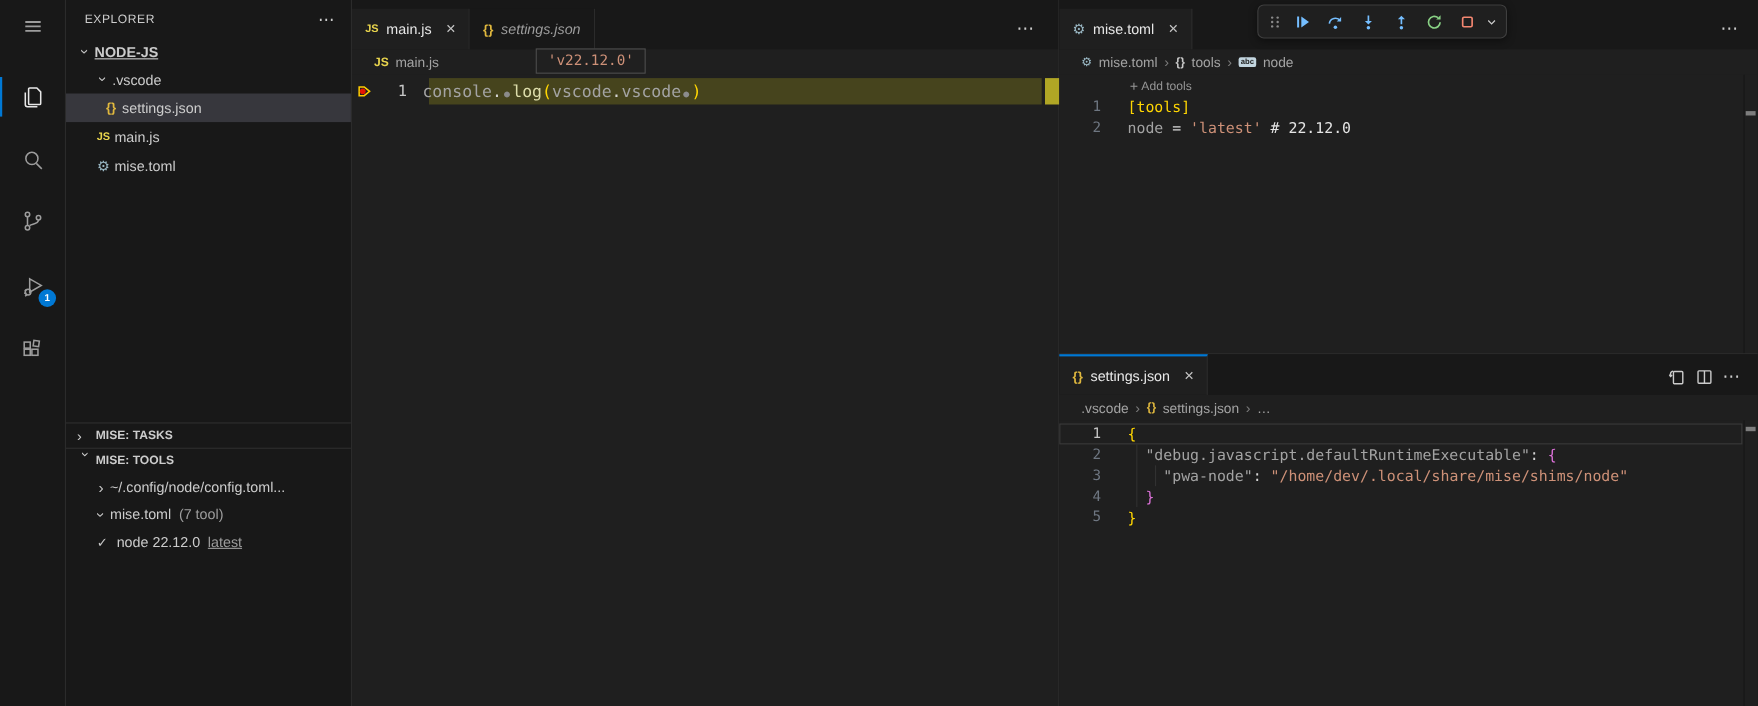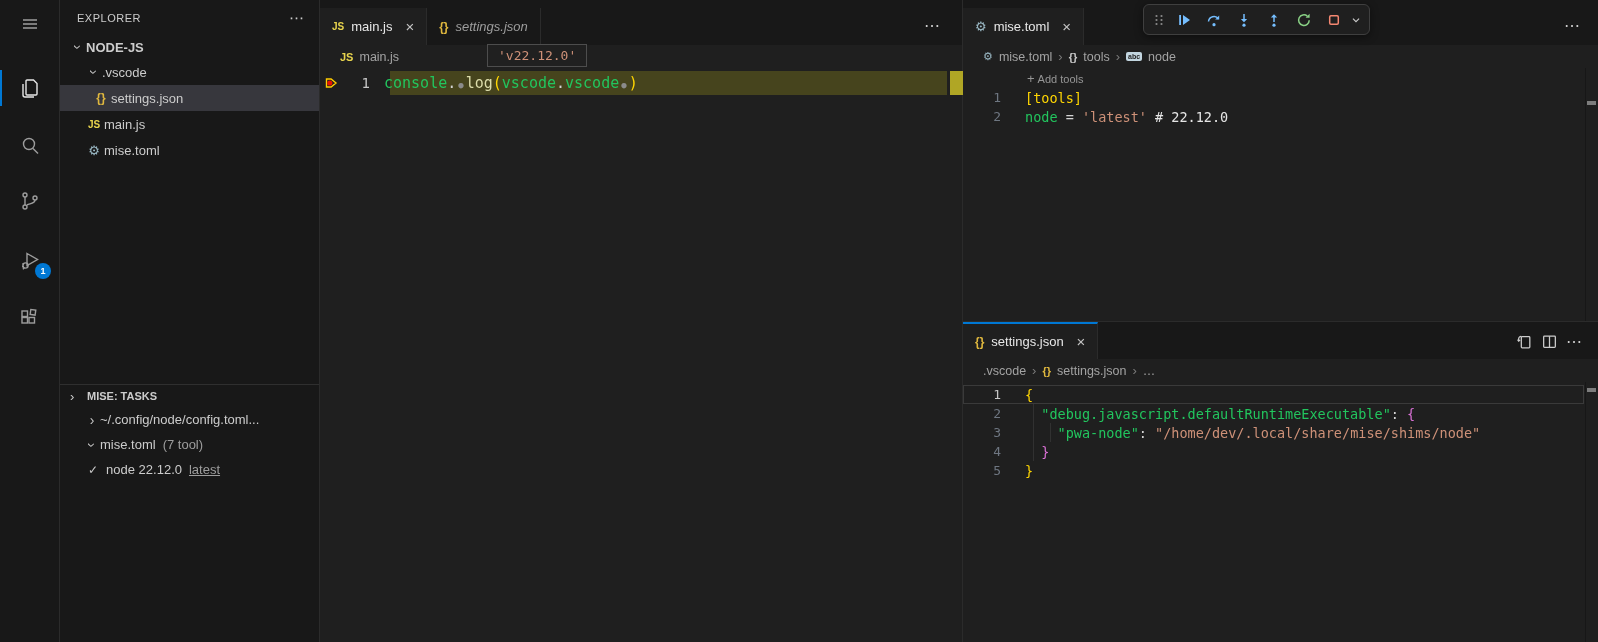--- a/index.html
+++ b/index.html
@@ -27,21 +27,21 @@
   .ab-badge { position:absolute; right:9px; bottom:6px; min-width:16px; height:16px; border-radius:8px; background:#0078d4; color:#fff; font-size:9px; font-weight:bold; display:flex; align-items:center; justify-content:center; }
 
   
   .sb-header { height:35px; display:flex; align-items:center; padding:0 14px 0 17px; font-size:11px; letter-spacing:.5px; color:#cccccc; }
   .sb-more { margin-left:auto; color:#cccccc; font-size:15px; letter-spacing:1px; cursor:pointer; }
   .tree-row { height:26px; display:flex; align-items:center; font-size:13px; color:#cccccc; cursor:pointer; white-space:nowrap; }
   .tree-row.selected { background:#37373d; }
   .tree-row .chev { width:16px; font-size:14px; color:#c5c5c5; display:inline-flex; justify-content:center; flex:none; }
   .chev.expanded { transform:rotate(90deg); }
   .tree-row .fico { width:20px; display:inline-flex; justify-content:center; flex:none; }
-  .bold { font-weight:bold; }
+  .bold { font-weight:bold;text-decoration:underline; }
   .dim { color:#9d9d9d; }
   .fi-js   { color:#e8d44d; font-weight:bold; font-size:10px; font-style:normal; }
   .fi-json { color:#e0b83e; font-weight:bold; font-size:12px; }
   .fi-gear { color:#9ab8c4; font-size:13px; }
   .sec-header { height:23px; display:flex; align-items:center; padding-left:10px; font-size:11px; font-weight:bold; color:#cccccc; border-top:1px solid #2f2f2f; background:#181818; cursor:pointer; }
   .sec-header .chev { width:17px; font-size:13px; font-weight:normal; }
   #sidebar-bottom { position:absolute; left:0; top:384px; width:100%; }
   .check { color:#c5c5c5; font-size:12px; }
 
   
@@ -64,21 +64,21 @@
   .main-code .codeline { height:24px; font-size:15px; }
   .side-code .codeline { height:19px; font-size:13.5px; }
   .ln-deco { width:22px; flex:none; display:flex; justify-content:center; z-index:2; }
   .ln-num { flex:none; text-align:right; color:#6e7681; z-index:2; }
   .main-code .ln-num { width:28px; margin-right:14px; font-size:14px; }
   .side-code .ln-num { width:38px; margin-right:24px; font-size:13px; }
   .ln-num.bright { color:#c6c6c6; }
   .ln-content { white-space:pre; z-index:2; }
   .hl-debug { position:absolute; left:70px; right:15px; top:0; bottom:0; background:#46441d; z-index:1; }
   .cur-line { position:absolute; left:0; right:14px; top:0; bottom:0; border:1px solid #3a3a3a; z-index:1; }
-  .tk-blue{color:#22c55e} .tk-white{color:#d4d4d4} .tk-fn{color:#dcdcaa} .tk-gold{color:#ffd602}
+  .tk-blue{color:#a3a3a3} .tk-white{color:#d4d4d4} .tk-fn{color:#dcdcaa} .tk-gold{color:#ffd602}
   .tk-orange{color:#ce9178} .tk-pink{color:#da70d6} .tk-ghost{color:#e5e5e5}
   .tk-dot{color:#8b8b8b; font-size:9px; margin:0 2px;}
   .codelens { position:absolute; font-size:11px; color:#969696; display:flex; align-items:center; gap:3px; cursor:pointer; }
   .ruler-mark { position:absolute; background:#b0a625; }
   .sb-mark { position:absolute; right:2px; width:9px; height:4px; background:#7d7d7d; }
   .sb-line { position:absolute; right:12px; width:1px; background:#171717; }
   .iguide { position:absolute; width:1px; background:#313131; z-index:1; }
 
   
   #debug-toolbar { position:absolute; left:180px; top:4px; height:31px; background:#1f1f1f; border:1px solid #3f3f3f; border-radius:6px; box-shadow:0 2px 8px rgba(0,0,0,.45); display:flex; align-items:center; padding:0 6px; gap:1px; z-index:5; }
@@ -168,20 +168,24 @@
           <span class="fi-gear">⚙</span>
         </span>
         <span>mise.toml</span>
       </div>
     </div>
   <div id="sidebar-bottom">
       <div class="sec-header">
         <span class="chev">›</span>
         <span>MISE: TASKS</span>
       </div>
+      <div class="sec-header">
+        <span class="chev expanded">›</span>
+        <span>MISE: TOOLS</span>
+      </div>
       <div class="tree-row" style="padding-left: 24px; height: 25px;">
         <span class="chev">›</span>
         <span>~/.config/node/config.toml...</span>
       </div>
       <div class="tree-row" style="padding-left: 24px; height: 25px;">
         <span class="chev expanded">›</span>
         <span>mise.toml</span>
         <span class="dim" style="margin-left: 7px;">(7 tool)</span>
       </div>
       <div class="tree-row" style="padding-left: 28px; height: 25px;">

